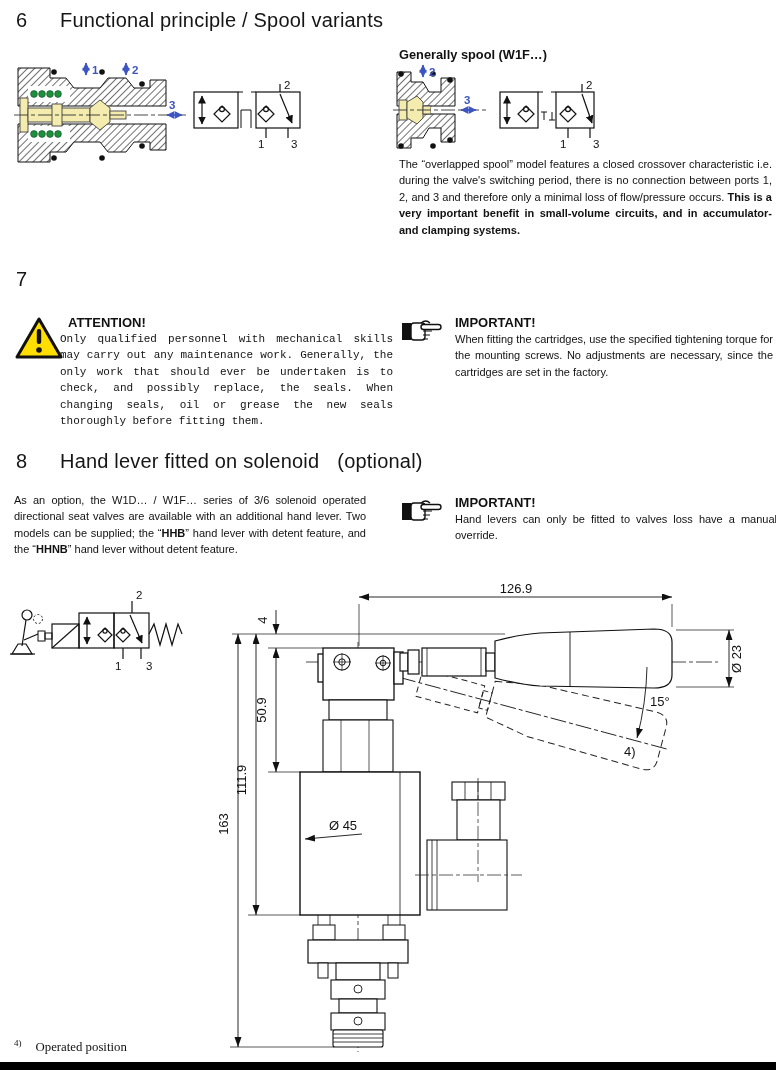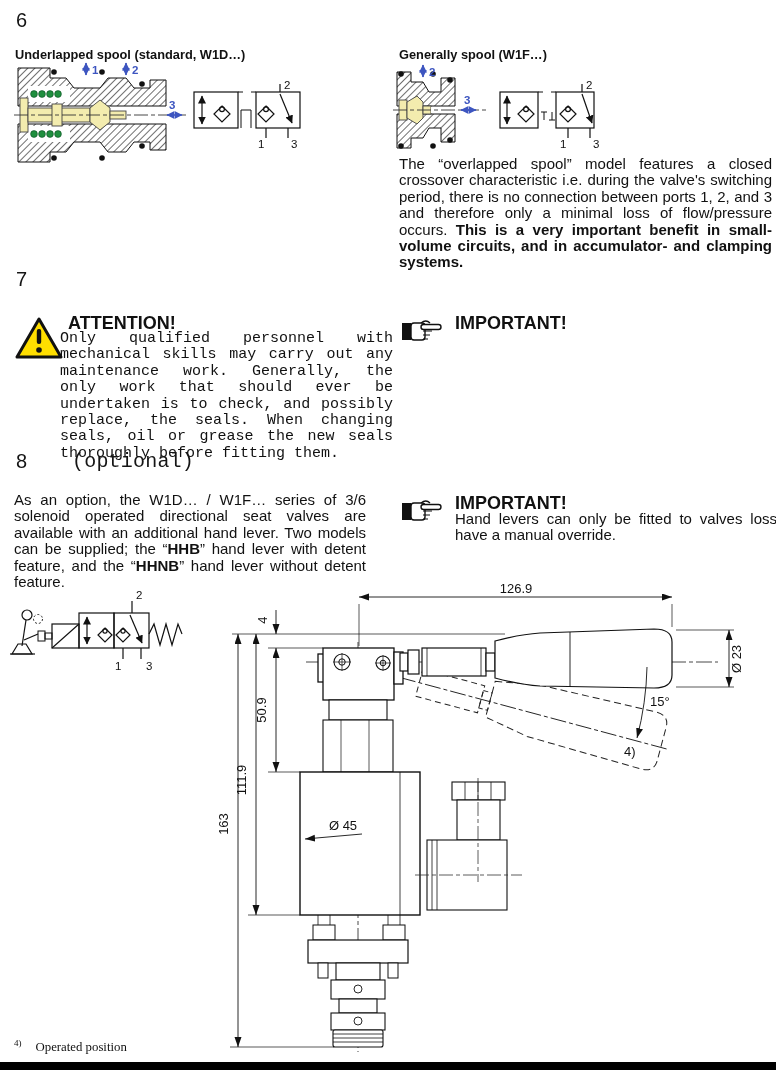--- a/index.html
+++ b/index.html
@@ -2,41 +2,41 @@
 <html><head>
 <meta charset="utf-8">
 <style>
   html,body{margin:0;padding:0;background:#888;}
   .page{position:relative;width:776px;height:1070px;background:#ffffff;
         font-family:"Liberation Sans", sans-serif;color:#111;overflow:hidden;margin:0 auto;}
   .abs{position:absolute;}
   .heading{display:flex;font-size:20px;color:#151515;letter-spacing:.2px;}
   .h-num{width:44px;flex:0 0 44px;}
   .sublabel{font-size:12.8px;font-weight:bold;}
-  .para{font-size:15px;line-height:16.4px;text-align:justify;}
+  .para{font-size:11px;line-height:16.4px;text-align:justify;}
   .para .b{font-weight:bold;}
-  .blockhead{font-size:18px;font-weight:bold;line-height:16.4px;}
+  .blockhead{font-size:13px;font-weight:bold;line-height:16.4px;}
   .footnote{font-size:12.8px;font-family:Liberation Serif, serif;}
   .footnote sup{font-size:9px;vertical-align:super;margin-right:14px;}
   .botbar{background:#000;}
   svg text{font-family:"Liberation Sans",sans-serif;}
   .dimtxt{font-size:13px;fill:#111;}
   .porttxt{font-size:11.5px;fill:#111;}
   .bluetxt{font-size:11.5px;font-weight:bold;}
 </style>
 </head>
 <body>
 
 <div class="page">
 
   <div class="abs heading" style="left:16px;top:9px;">
     <span class="h-num">6</span>
-  </div>
-
-  <div class="abs sublabel" style="left:15px;top:47px;">Underlapped spool (standard, W1D…)</div>
+    <span>Functional principle / Spool variants</span>
+  </div>
+
   <div class="abs sublabel" style="left:399px;top:47px;">Generally spool (W1F…)</div>
 
   <svg class="abs" style="left:14px;top:60px;" width="172" height="108" viewBox="0 0 172 108">
     <defs>
       <pattern id="h1" width="5" height="5" patternUnits="userSpaceOnUse" patternTransform="rotate(45)">
         <rect width="5" height="5" fill="#fff"></rect>
           <line x1="0" y1="0" x2="0" y2="5" stroke="#222" stroke-width="1.3"></line>
       </pattern>
       <marker id="ba1" markerWidth="9" markerHeight="8" refX="7.5" refY="4" orient="auto-start-reverse" markerUnits="userSpaceOnUse">
         <path d="M0,0 L8,4 L0,8 Z" fill="#3d55c0"></path>
@@ -186,24 +186,26 @@
   <div class="abs para" style="left:60px;top:331px;width:333px;font-family:Liberation Mono, monospace;">Only qualified personnel with mechanical skills may carry out any maintenance work. Generally, the only work that should ever be undertaken is to check, and possibly replace, the seals. When changing seals, oil or grease the new seals thoroughly before fitting them.</div>
 
   <svg class="abs" style="left:402px;top:318px;" width="42" height="28" viewBox="0 0 42 28">
     <rect x="0" y="5" width="9" height="17" fill="#111"></rect>
     <rect x="9" y="5" width="14" height="17" rx="3" fill="#fff" stroke="#111" stroke-width="1.4"></rect>
     <rect x="19" y="6.5" width="20" height="5" rx="2.5" fill="#fff" stroke="#111" stroke-width="1.4"></rect>
     <path d="M21,13 h9 M21,17 h7 M21,21 h5" stroke="#111" stroke-width="1.2" fill="none"></path>
     <path d="M19,5 q5,-4 9,0" fill="none" stroke="#111" stroke-width="1.2"></path>
   </svg>
   <div class="abs blockhead" style="left:455px;top:315px;">IMPORTANT!</div>
+  <div class="abs para" style="left:455px;top:331px;width:318px;">When fitting the cartridges, use the specified tightening torque for the mounting screws. No adjustments are necessary, since the cartridges are set in the factory.</div>
 
   <div class="abs heading" style="left:16px;top:450px;">
     <span class="h-num">8</span>
-    <span style="margin-left:12px;font-weight:300;font-family:Liberation Mono, monospace;">(optional)</span>
+    <span>Hand lever fitted on solenoid</span>
+    <span style="margin-left:18px;font-weight:300;">(optional)</span>
   </div>
 
   <div class="abs para" style="left:14px;top:492px;width:352px;">
     <span>As an option, the W1D… / W1F… series of 3/6 solenoid operated directional seat valves are available with an additional hand lever. Two models can be supplied; the “</span><span class="b">HHB</span><span>” hand lever with detent feature, and the “</span><span class="b">HHNB</span><span>” hand lever without detent feature.</span>
   </div>
 
   <svg class="abs" style="left:402px;top:498px;" width="42" height="28" viewBox="0 0 42 28">
     <rect x="0" y="5" width="9" height="17" fill="#111"></rect>
     <rect x="9" y="5" width="14" height="17" rx="3" fill="#fff" stroke="#111" stroke-width="1.4"></rect>
     <rect x="19" y="6.5" width="20" height="5" rx="2.5" fill="#fff" stroke="#111" stroke-width="1.4"></rect>

